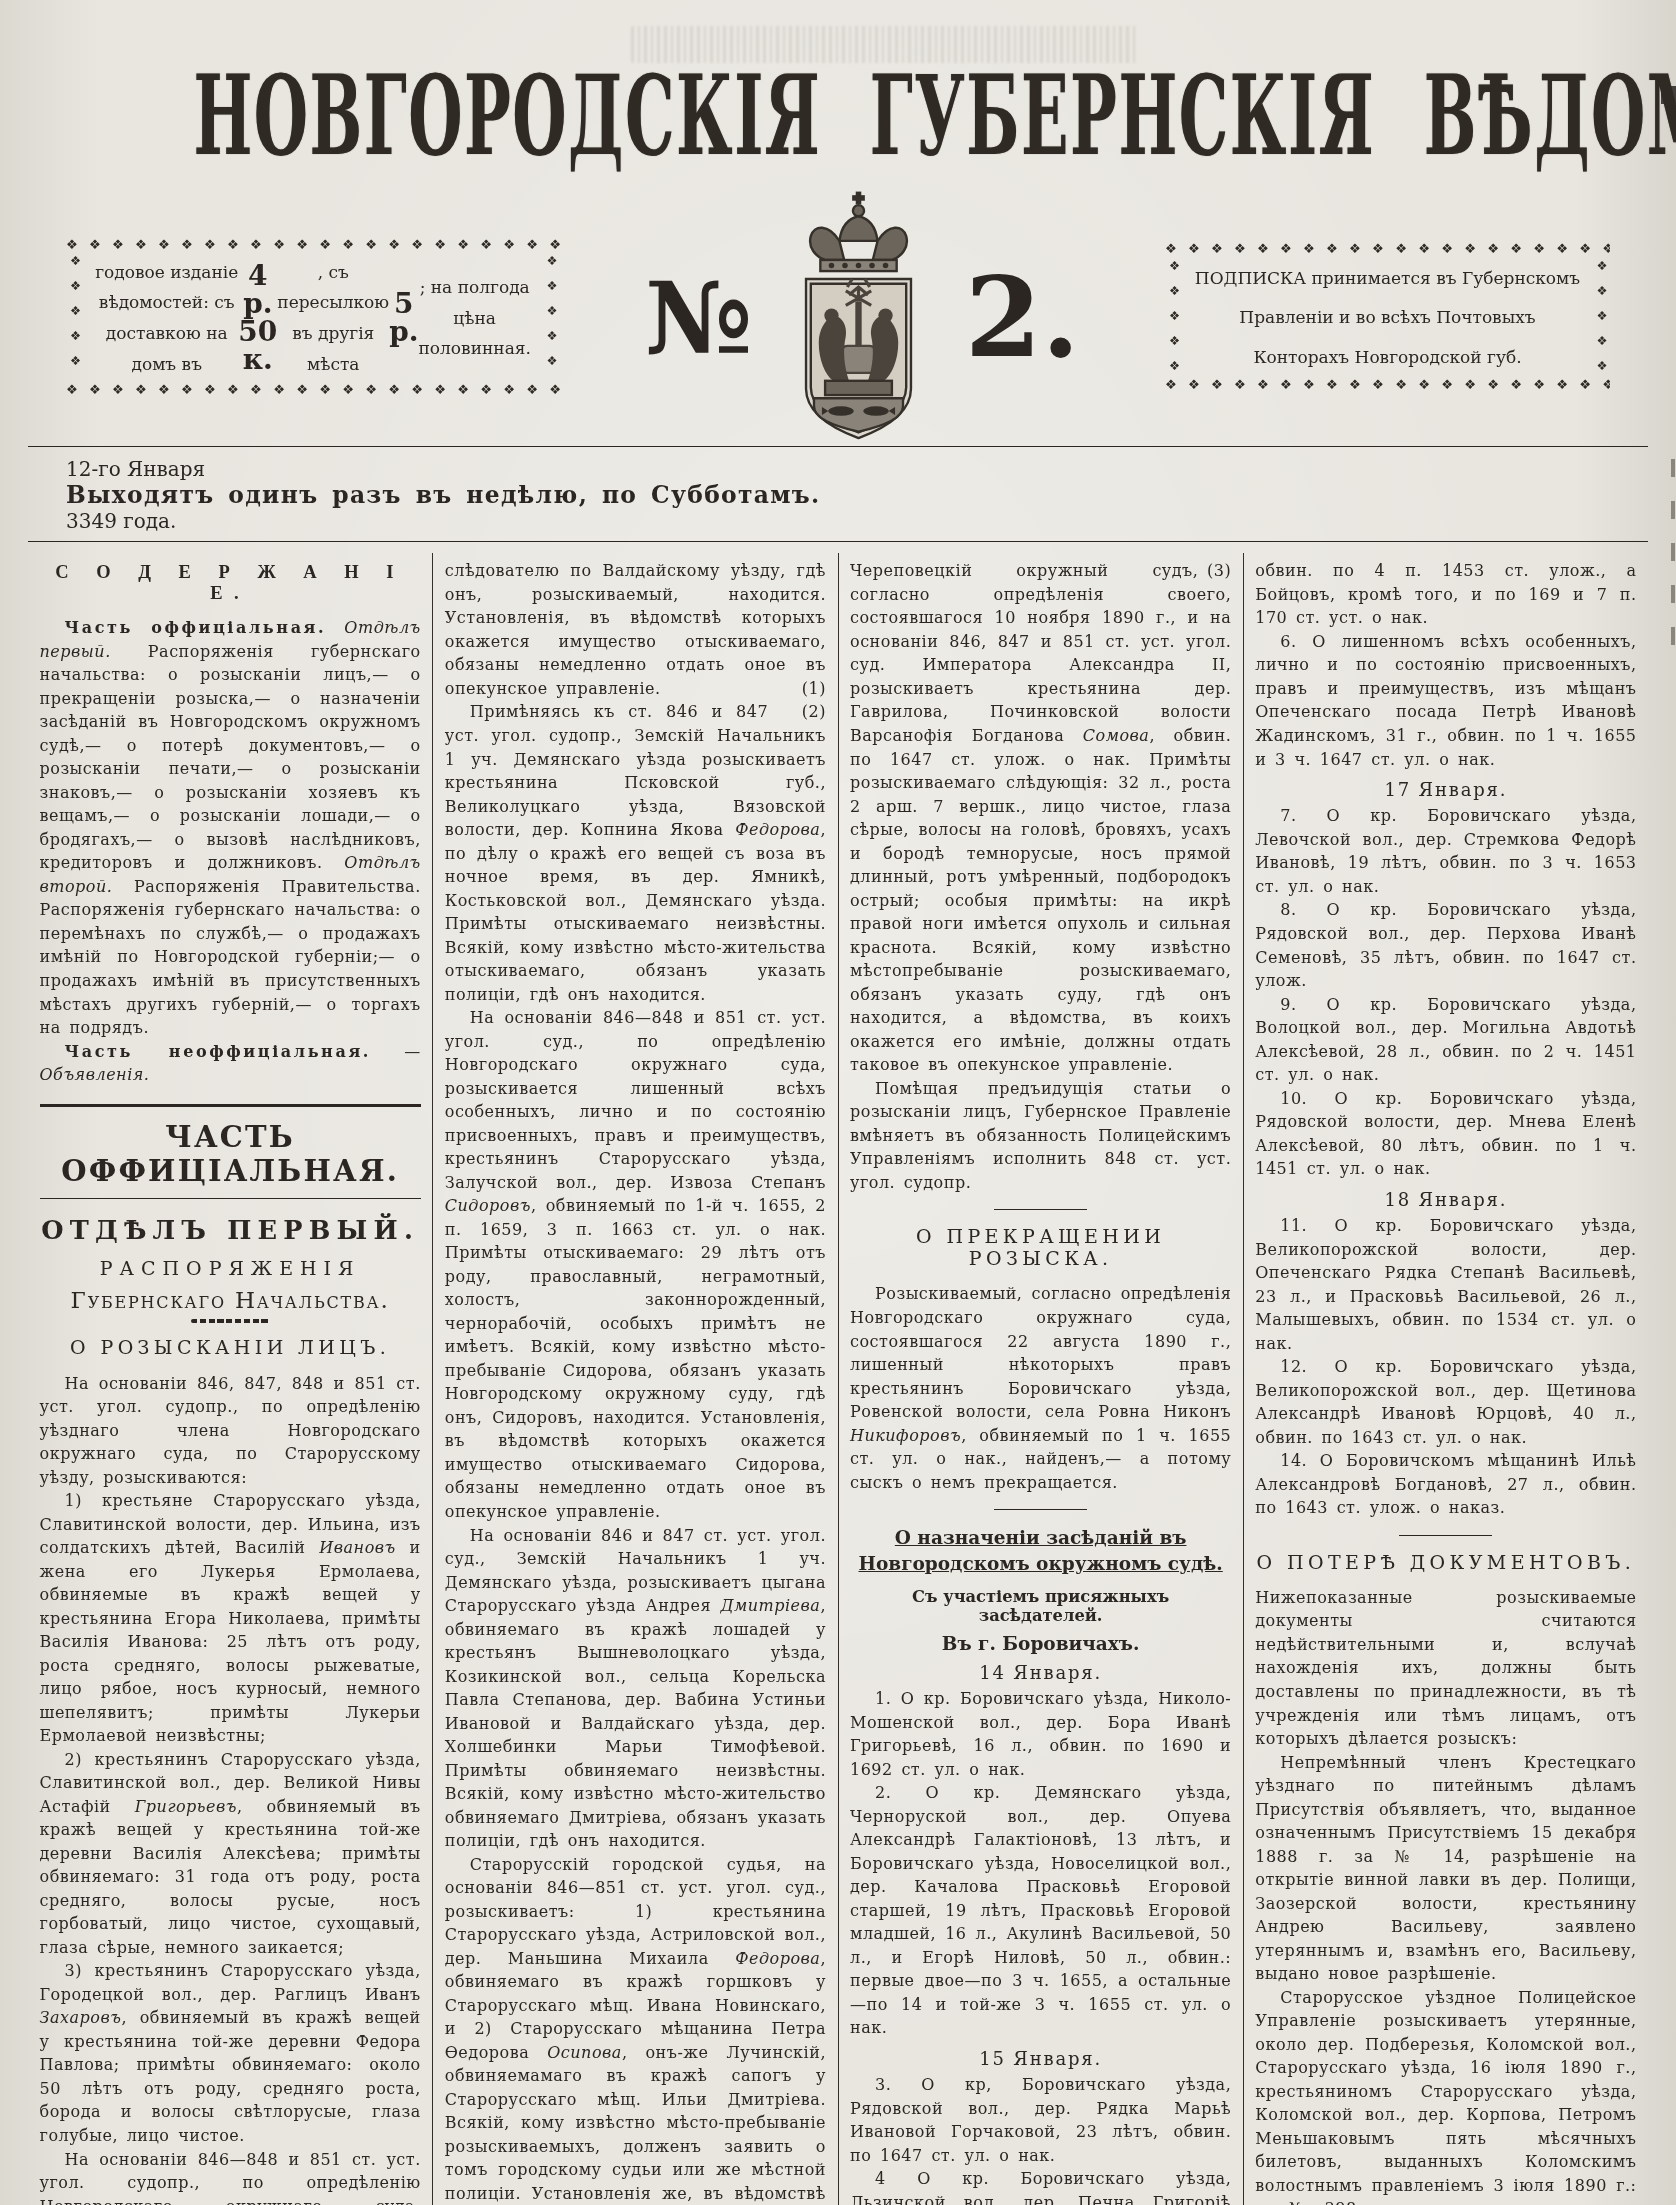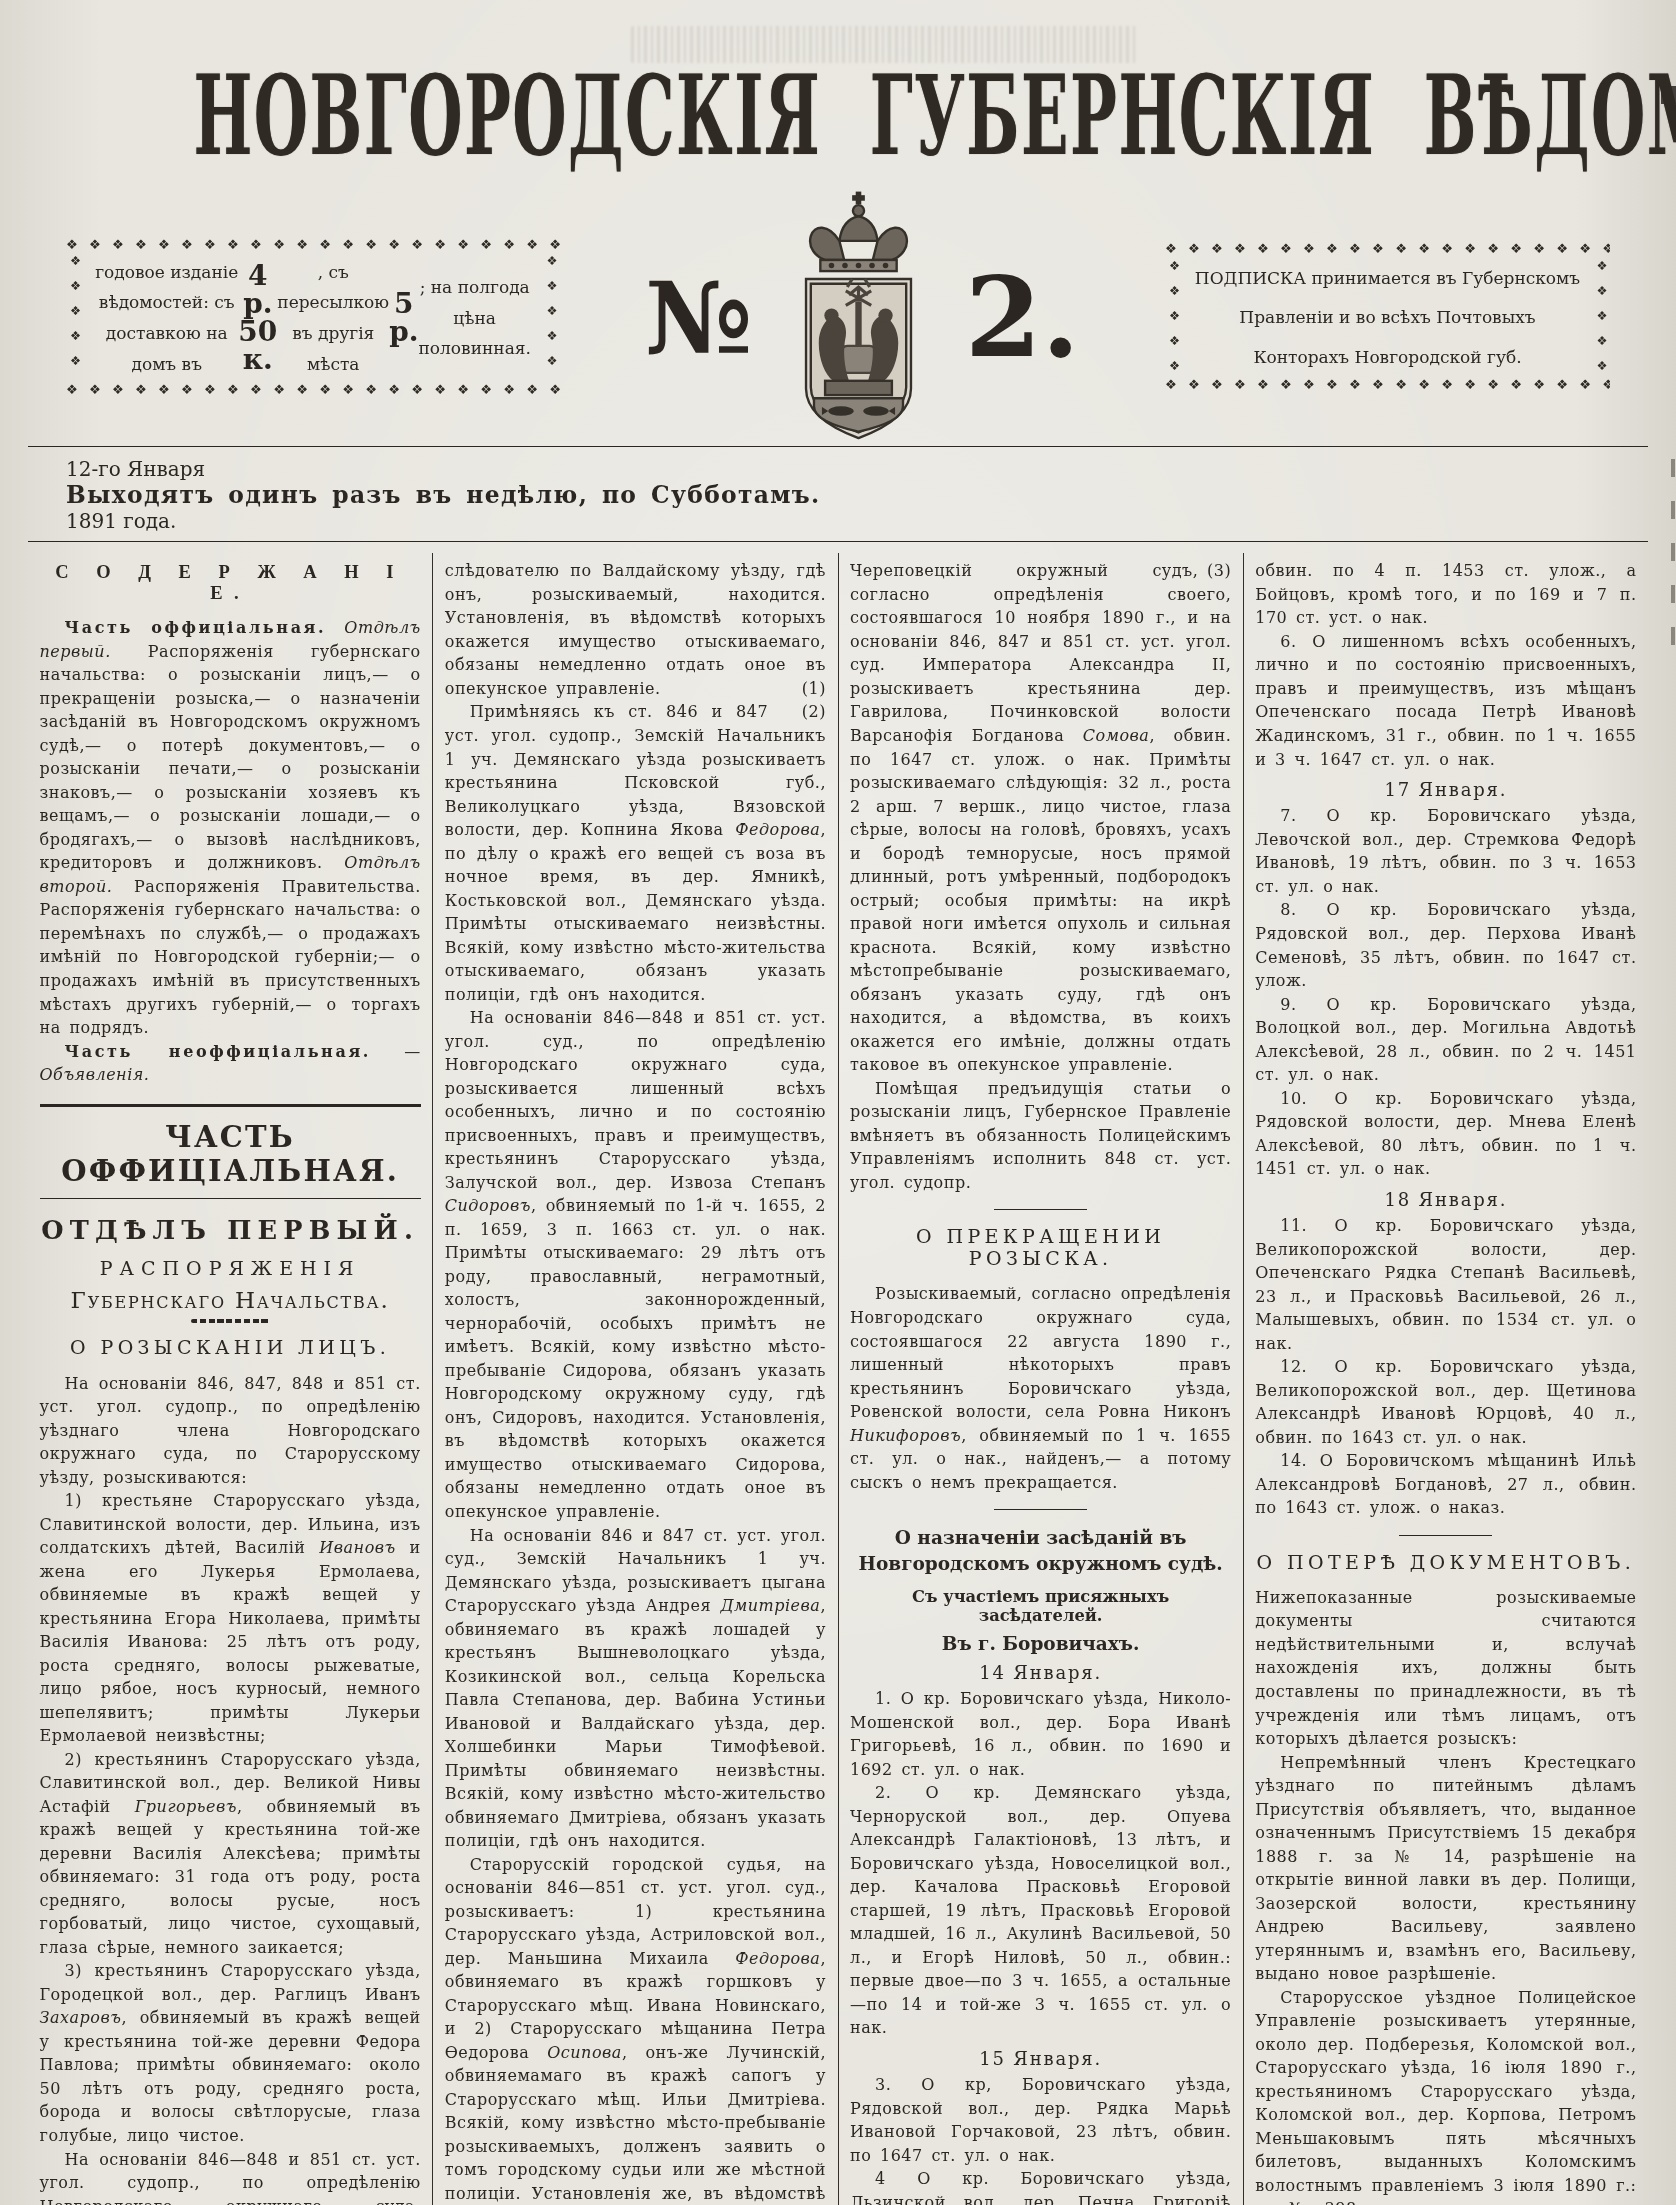--- a/index.html
+++ b/index.html
@@ -75,21 +75,21 @@
   .h-big{text-align:center;font-size:25.6px;font-weight:bold;letter-spacing:6.2px;margin:4.4px 0 11.5px;}
   .h-med{text-align:center;font-size:19px;letter-spacing:7px;margin:0 0 8px;}
   .h-bold{text-align:center;font-size:23px;font-weight:normal;font-variant-caps:small-caps;
     letter-spacing:1.8px;margin:0 0 4.4px;}
   .squiggle{width:79px;height:4.4px;margin:6.2px auto 13.2px;
     background:repeating-linear-gradient(90deg,#2b2622 0 6.2px,rgba(0,0,0,0) 6.2px 8.8px);
     border-radius:2.2px;}
   .h-section{text-align:center;font-size:19px;letter-spacing:4.4px;margin:11.5px 0 13.2px;}
   .divider{width:93px;margin:15px auto;border-top:1.8px solid #2b2622;}
   .date-head{text-align:center;font-size:18px;margin:8px 0 4.4px;letter-spacing:1.8px;}
-  .h-bold-center{text-align:center;font-size:18.5px;font-weight:bold;margin:4.4px 0 9.7px;line-height:1.4;}
+  .h-bold-center{text-align:center;font-size:18.5px;font-weight:bold;margin:4.4px 0 9.7px;line-height:1.4;text-decoration:underline;}
   .p-bold-center{text-align:center;font-size:16.3px;font-weight:bold;margin:0 0 8px;}
   .h-place{text-align:center;font-size:18.5px;font-weight:bold;margin:0 0 6.2px;}
 </style>
 </head>
 <body>
 
 <div class="page">
   <div class="bleed"></div>
   <div class="edge-mark"></div>
   <div class="edge-mark2"></div>
@@ -168,21 +168,21 @@
         <div class="orn-col">❖ ❖ ❖ ❖ ❖ ❖ ❖ ❖ ❖ ❖ ❖ ❖ ❖ ❖ ❖ ❖ ❖ ❖ ❖ ❖ ❖ ❖ ❖ ❖ ❖ ❖ ❖ ❖ ❖ ❖ </div>
       </div>
       <div class="orn-row">❖ ❖ ❖ ❖ ❖ ❖ ❖ ❖ ❖ ❖ ❖ ❖ ❖ ❖ ❖ ❖ ❖ ❖ ❖ ❖ ❖ ❖ ❖ ❖ ❖ ❖ ❖ ❖ ❖ ❖ ❖ ❖ ❖ ❖ ❖ ❖ ❖ ❖ ❖ ❖ ❖ ❖ ❖ ❖ ❖ ❖ ❖ ❖ ❖ ❖ ❖ ❖ ❖ ❖ ❖ ❖ ❖ ❖ ❖ ❖ </div>
     </div>
   </div>
 
   <div class="rule"></div>
   <div class="dateline">
     <span class="dl">12-го Января</span>
     <span class="dc">Выходятъ одинъ разъ въ недѣлю, по Субботамъ.</span>
-    <span class="dl">1891 года.</span>
+    <span class="dl">3349 года.</span>
   </div>
   <div class="rule thin"></div>
 
   <div class="cols">
     <div class="col">
         <div class="h-caps">С О Д Е Р Ж А Н І Е.</div>
         <div class="para"><span class="spc">Часть оффиціальная. </span><span class="it">Отдѣлъ первый.</span><span> Распоряженія губернскаго начальства: о розысканіи лицъ,— о прекращеніи розыска,— о назначеніи засѣданій въ Новгородскомъ окружномъ судѣ,— о потерѣ документовъ,— о розысканіи печати,— о розысканіи знаковъ,— о розысканіи хозяевъ къ вещамъ,— о розысканіи лошади,— о бродягахъ,— о вызовѣ наслѣдниковъ, кредиторовъ и должниковъ. </span><span class="it">Отдѣлъ второй.</span><span> Распоряженія Правительства. Распоряженія губернскаго начальства: о перемѣнахъ по службѣ,— о продажахъ имѣній по Новгородской губерніи;— о продажахъ имѣній въ присутственныхъ мѣстахъ другихъ губерній,— о торгахъ на подрядъ.</span></div>
         <div class="para"><span class="spc">Часть неоффиціальная.</span><span> — </span><span class="it">Объявленія.</span></div>
         <div class="part-head">ЧАСТЬ ОФФИЦІАЛЬНАЯ.</div>
         <div class="h-big">ОТДѢЛЪ ПЕРВЫЙ.</div>

